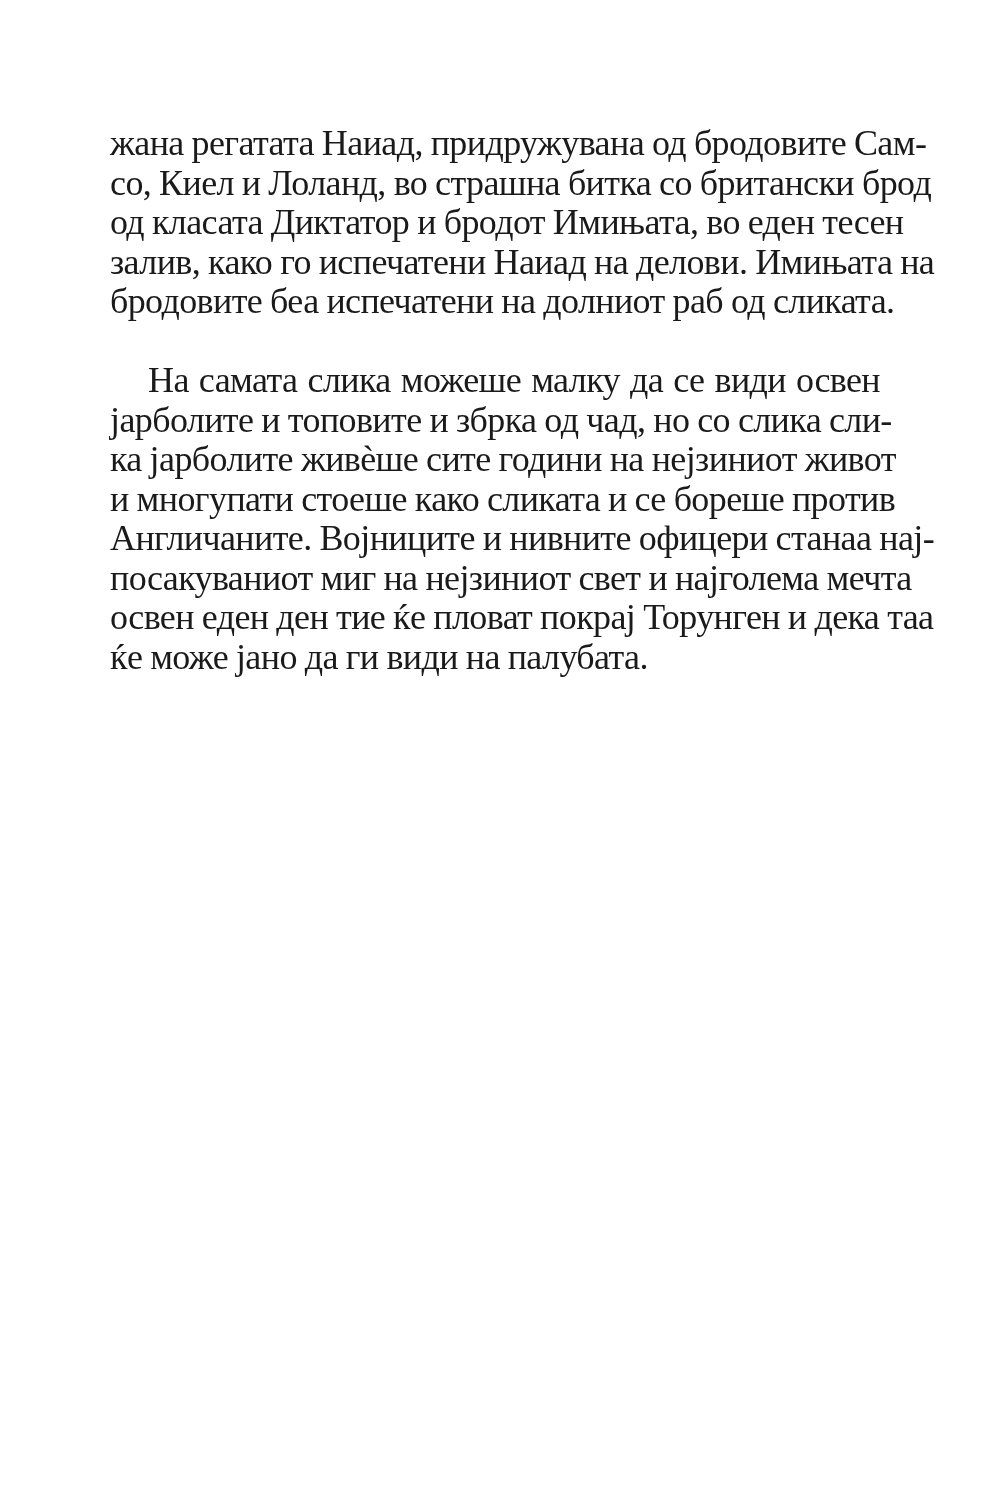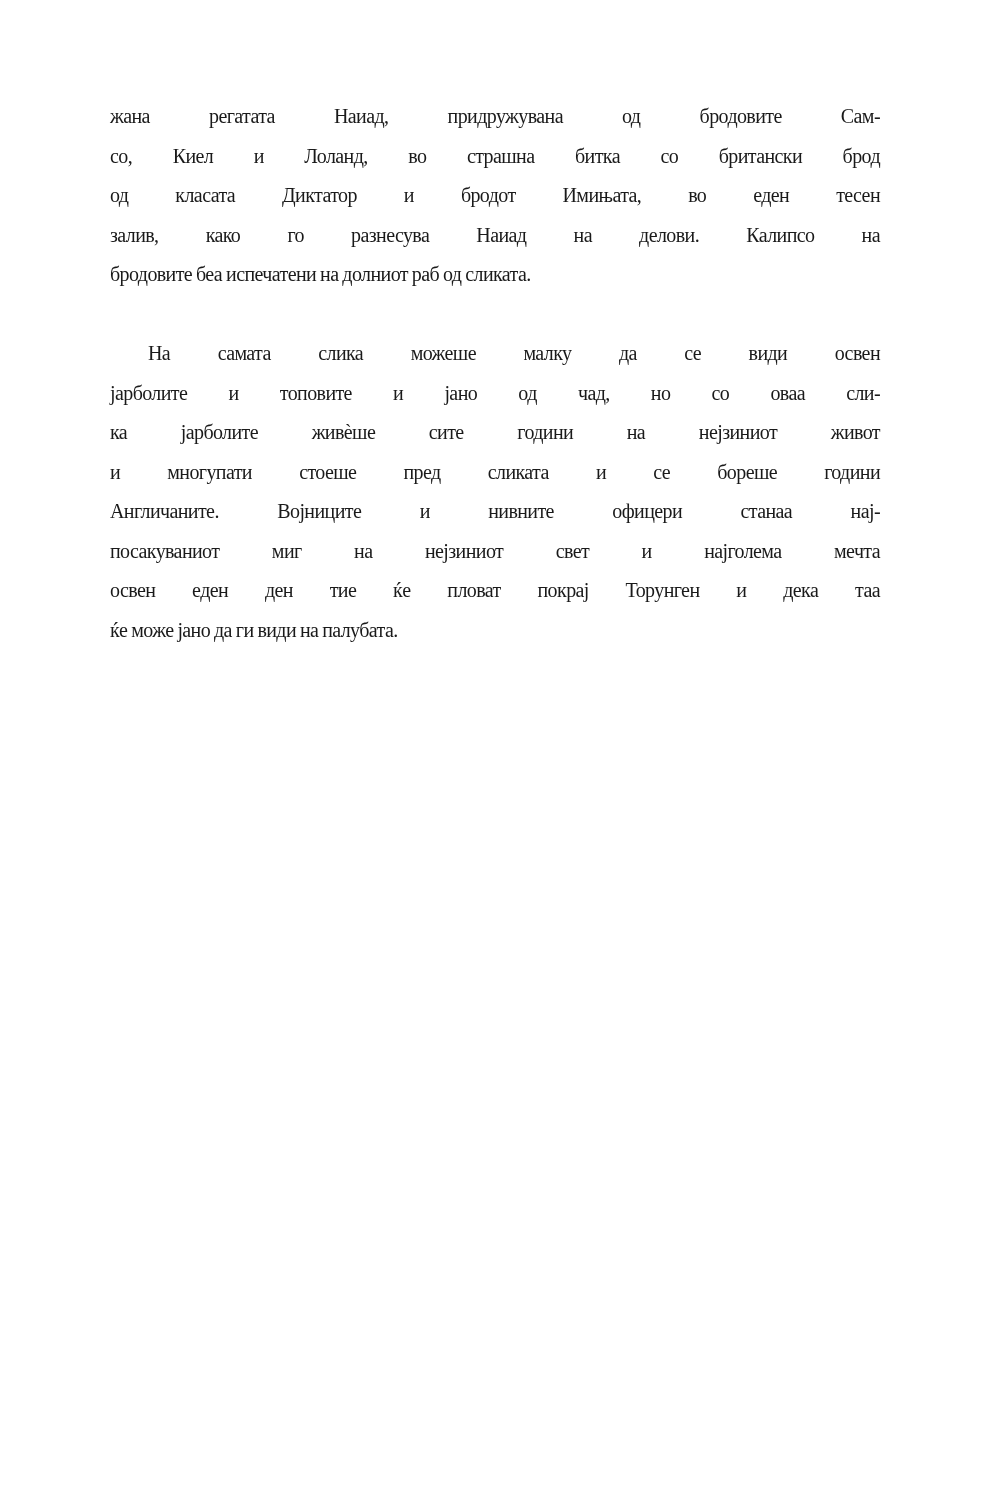--- a/index.html
+++ b/index.html
@@ -18,26 +18,27 @@
       left: 0; top: 0;
       width: 982px;
       height: 1508px;
       background: #ffffff;
     }
     .text-block {
       position: absolute;
       left: 110px;
       width: 770px;
       font-family: "Liberation Serif", serif;
-      font-size: 20px;
+      font-size: 36px;
       line-height: 39.5px;
       color: #1a1a1a;
       text-align: justify;
       letter-spacing: -0.6px;
       word-spacing: -0.5px;
+      margin-top: 27px;
     }
     .line {
       display: block;
       white-space: nowrap;
       text-align: justify;
       text-align-last: justify;
       height: 39.5px;
     }
     .line.last {
       text-align-last: left;
@@ -59,29 +60,29 @@
   </style>
 </head>
 <body>
 
 <div class="page">
 
   <div class="text-block" id="para1">
     <span class="line">жана регатата Наиад, придружувана од бродовите Сам-</span>
     <span class="line">со, Киел и Лоланд, во страшна битка со британски брод</span>
     <span class="line">од класата Диктатор и бродот Имињата, во еден тесен</span>
-    <span class="line">залив, како го разнесува Наиад на делови. Калипсо на</span>
+    <span class="line">залив, како го испечатени Наиад на делови. Имињата на</span>
     <span class="line last">бродовите беа испечатени на долниот раб од сликата.</span>
   </div>
 
   <div class="text-block" id="para2">
     <span class="line indent">На самата слика можеше малку да се види освен</span>
-    <span class="line">јарболите и топовите и јано од чад, но со оваа сли-</span>
+    <span class="line">јарболите и топовите и збрка од чад, но со слика сли-</span>
     <span class="line">ка јарболите живѐше сите години на нејзиниот живот</span>
-    <span class="line">и многупати стоеше пред сликата и се бореше години</span>
+    <span class="line">и многупати стоеше како сликата и се бореше против</span>
     <span class="line">Англичаните. Војниците и нивните офицери станаа нај-</span>
     <span class="line">посакуваниот миг на нејзиниот свет и најголема мечта</span>
     <span class="line">освен еден ден тие ќе пловат покрај Торунген и дека таа</span>
     <span class="line last">ќе може  јано да ги види на палубата.</span>
   </div>
 
   <div class="page-number">11</div>
 
 </div>
 

